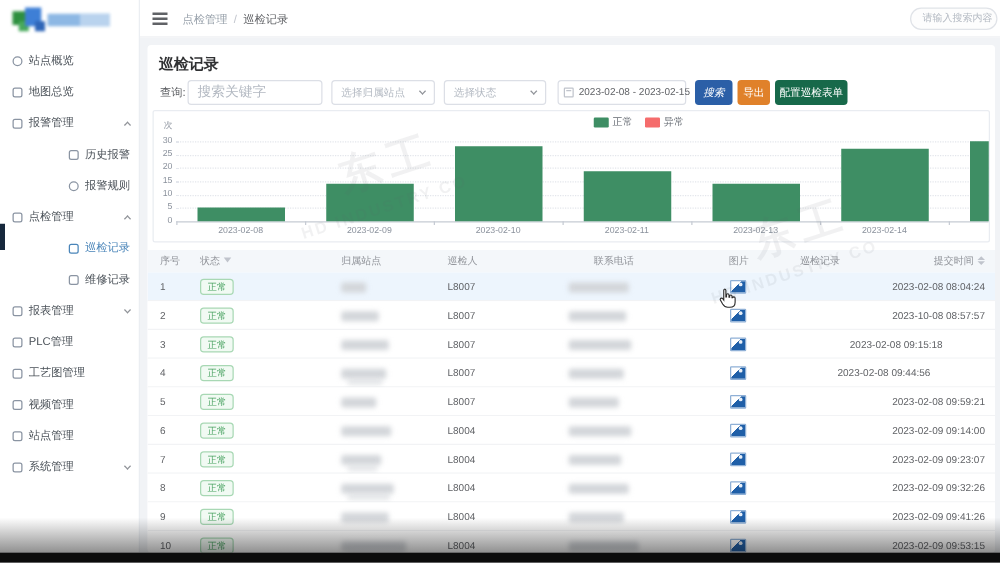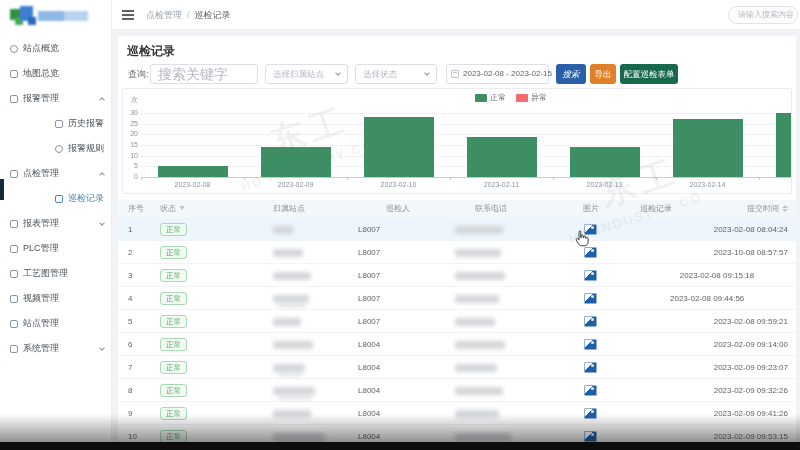--- a/index.html
+++ b/index.html
@@ -31,21 +31,21 @@
   .breadcrumb { position:absolute; left:34px; top:9px; font-size:9px; color:#97a0aa; }
   .breadcrumb .crumb-sep { margin:0 5px; color:#c0c4cc; }
   .breadcrumb .current { color:#606266; }
   .global-search { position:absolute; right:2px; top:6px; width:70px; height:18px; border:1px solid #e0e3e8; border-radius:9px; background:#fdfdfd; font-size:8px; color:#b3b9c2; line-height:16px; padding:0 9px; white-space:nowrap; overflow:hidden; }
 
   
   .card { position:absolute; left:118px; top:36px; width:678px; height:406px; background:#fff; border-radius:3px; overflow:hidden; z-index:3; }
   .page-title { position:absolute; left:9px; top:7px; font-size:12px; font-weight:bold; color:#303133; }
   .filters { position:absolute; left:0; top:28px; width:678px; height:22px; }
   .query-label { position:absolute; left:10px; top:4px; font-size:9px; color:#606266; }
-  .kw-input { position:absolute; left:32px; top:0; width:108px; height:20px; border:1px solid #dcdfe6; border-radius:3px; font-size:14px; color:#606266; padding:0 7px; outline:none; font-family:inherit; }
+  .kw-input { position:absolute; left:32px; top:0; width:108px; height:20px; border:1px solid #dcdfe6; border-radius:3px; font-size:11px; color:#606266; padding:0 7px; outline:none; font-family:inherit; }
   .kw-input::placeholder { color:#b3b9c2; }
   .sel { position:absolute; top:0; height:20px; border:1px solid #dcdfe6; border-radius:3px; font-size:8.5px; color:#b3b9c2; line-height:18px; padding:0 16px 0 7px; cursor:pointer; background:#fff; }
   .sel .chev { position:absolute; right:7px; top:8px; }
   .sel1 { left:147px; width:83px; }
   .sel2 { left:237px; width:82px; }
   .datebox { position:absolute; left:328px; top:0; width:103px; height:20px; border:1px solid #dcdfe6; border-radius:3px; font-size:8px; color:#606266; line-height:18px; padding:0 4px 0 16px; cursor:pointer; background:#fff; white-space:nowrap; }
   .cal-icon { position:absolute; left:4px; top:5px; width:8px; height:8px; border:1px solid #c0c4cc; border-radius:1px; }
   .cal-icon:before { content:""; position:absolute; left:1px; top:1px; width:4px; height:1px; background:#c0c4cc; }
   .btn { position:absolute; top:0; height:20px; border:none; border-radius:3px; color:#fff; font-size:8.5px; line-height:20px; text-align:center; cursor:pointer; font-family:inherit; white-space:nowrap; }
   .btn-search { left:438px; width:30px; }
@@ -130,20 +130,24 @@
           <span class="nav-label">报警规则</span>
         </div>
         <div class="nav-item">
           <span class="nav-icon"></span>
           <span class="nav-label">点检管理</span>
           <span class="chev up"></span>
         </div>
         <div class="nav-item sub active">
           <span class="nav-icon"></span>
           <span class="nav-label">巡检记录</span>
+        </div>
+        <div class="nav-item sub">
+          <span class="nav-icon"></span>
+          <span class="nav-label">维修记录</span>
         </div>
         <div class="nav-item">
           <span class="nav-icon"></span>
           <span class="nav-label">报表管理</span>
           <span class="chev down"></span>
         </div>
         <div class="nav-item">
           <span class="nav-icon"></span>
           <span class="nav-label">PLC管理</span>
         </div>
@@ -245,21 +249,21 @@
         <div class="bar" style="left: 652.5px; width: 70px; height: 63.9px; top: 24.1px; background: rgb(62, 142, 100);"></div>
         <div class="xtick" style="left: 636px; top: 88px;"></div>
         <div class="xlabel" style="left: 652.5px; top: 92px;">2023-02-15</div>
       </div>
 
     <div class="tbl">
       <div class="tbl-header" id="tbl-header">
           <span class="cell" style="left: 10px; width: 26px;">序号</span>
           <span class="cell" style="left: 42px; width: 70px;">状态<span class="caret-down"></span></span>
           <span class="cell" style="left: 155px; width: 95px;">归属站点</span>
-          <span class="cell" style="left: 240px; width: 80px; text-align: center;">巡检人</span>
+          <span class="cell" style="left: 240px; width: 80px;">巡检人</span>
           <span class="cell" style="left: 329px; width: 100px; margin-left: 28px;">联系电话</span>
           <span class="cell" style="left: 465px; width: 40px;">图片</span>
           <span class="cell" style="left: 522px; width: 70px;">巡检记录</span>
           <span class="cell" style="right: 8px; text-align: right; width: 118px;">提交时间<span class="sorter"><i class="s-up"></i><i class="s-down"></i></span></span>
         </div>
       <div id="tbl-body">
           <div class="tbl-row hovered">
             <span class="cell" style="left: 10px;">1</span>
             <span class="cell" style="left: 42px;"><span class="badge">正常</span></span>
             <span class="blur-block" style="left: 155px; width: 20px;"></span>

